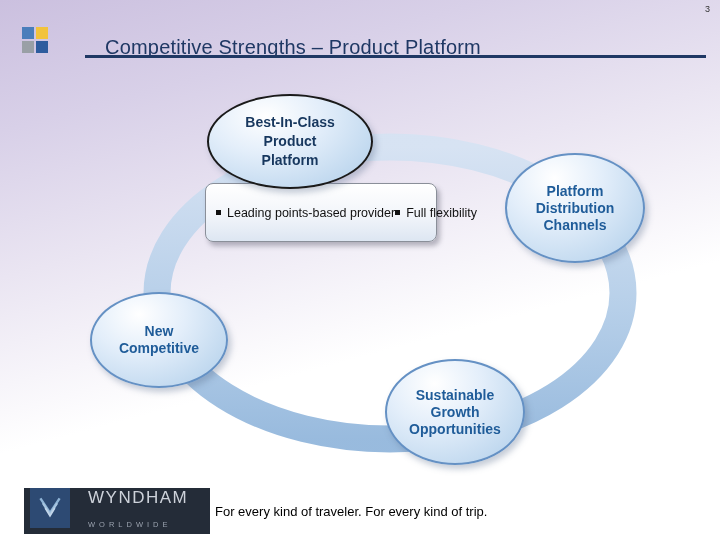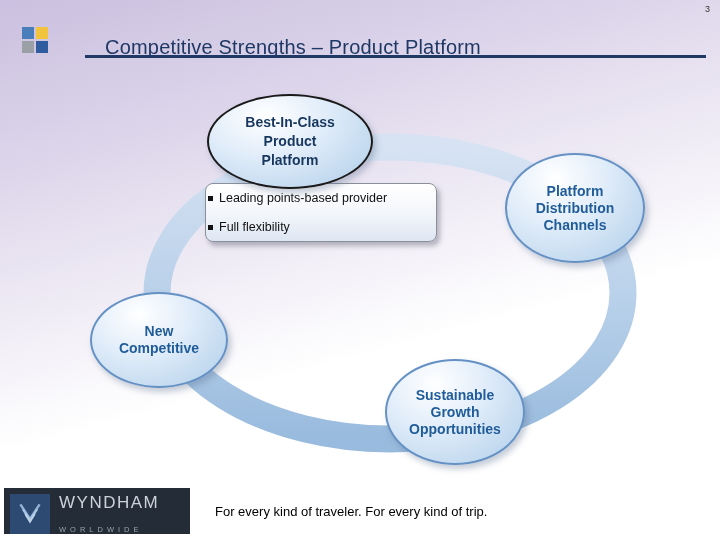--- a/index.html
+++ b/index.html
@@ -56,29 +56,29 @@
   .node-center .node-text { color: #17375E; font-size: 14px; line-height: 19px; }
   .node-expansive   { left: 505px; top: 153px; width: 140px; height: 110px; }
   .node-efficiencies{ left: 90px;  top: 292px; width: 138px; height: 96px; }
   .node-sustainable { left: 385px; top: 359px; width: 140px; height: 106px; }
   
   .callout {
     position: absolute; left: 205px; top: 183px; width: 232px; height: 59px;
     background: linear-gradient(180deg, #ffffff 0%, #f2f5fa 55%, #dde6f2 100%);
     border: 1px solid #8a8f99; border-radius: 8px;
     box-shadow: 3px 4px 5px rgba(60,60,80,0.35);
-    padding: 7px 2px; display: flex; flex-direction: column; justify-content: space-between;
+    padding: 7px 10px; display: flex; justify-content: space-between;
   }
   .bullet-row { display: flex; align-items: center; gap: 6px; }
   .bullet-marker { width: 5px; height: 5px; background: #111; flex: 0 0 auto; }
   .bullet-text { font-size: 12.5px; color: #111; white-space: nowrap; }
   
   .footer-bar {
-    position: absolute; left: 4px; top: 488px; width: 186px; height: 46px;
-    background: #242C38; display: flex; align-items: flex-end; padding-left: 6px;
+    position: absolute; left: 24px; top: 488px; width: 186px; height: 46px;
+    background: #242C38; display: flex; align-items: flex-start; padding-left: 6px; gap: 9px;
   }
   .wyn-logo-box {
     width: 40px; height: 40px; background: #2d4a73;
     display: flex; align-items: center; justify-content: center; flex: 0 0 auto;
   }
   .brand-block { margin-left: 9px; display: flex; flex-direction: column; }
   .brand-name { font-size: 17px; color: #cdd2da; letter-spacing: 1.5px; font-weight: normal; }
   .brand-sub  { font-size: 7.5px; color: #9aa2ae; letter-spacing: 4px; margin-top: 12px; }
   .tagline {
     position: absolute; left: 215px; top: 504px;

